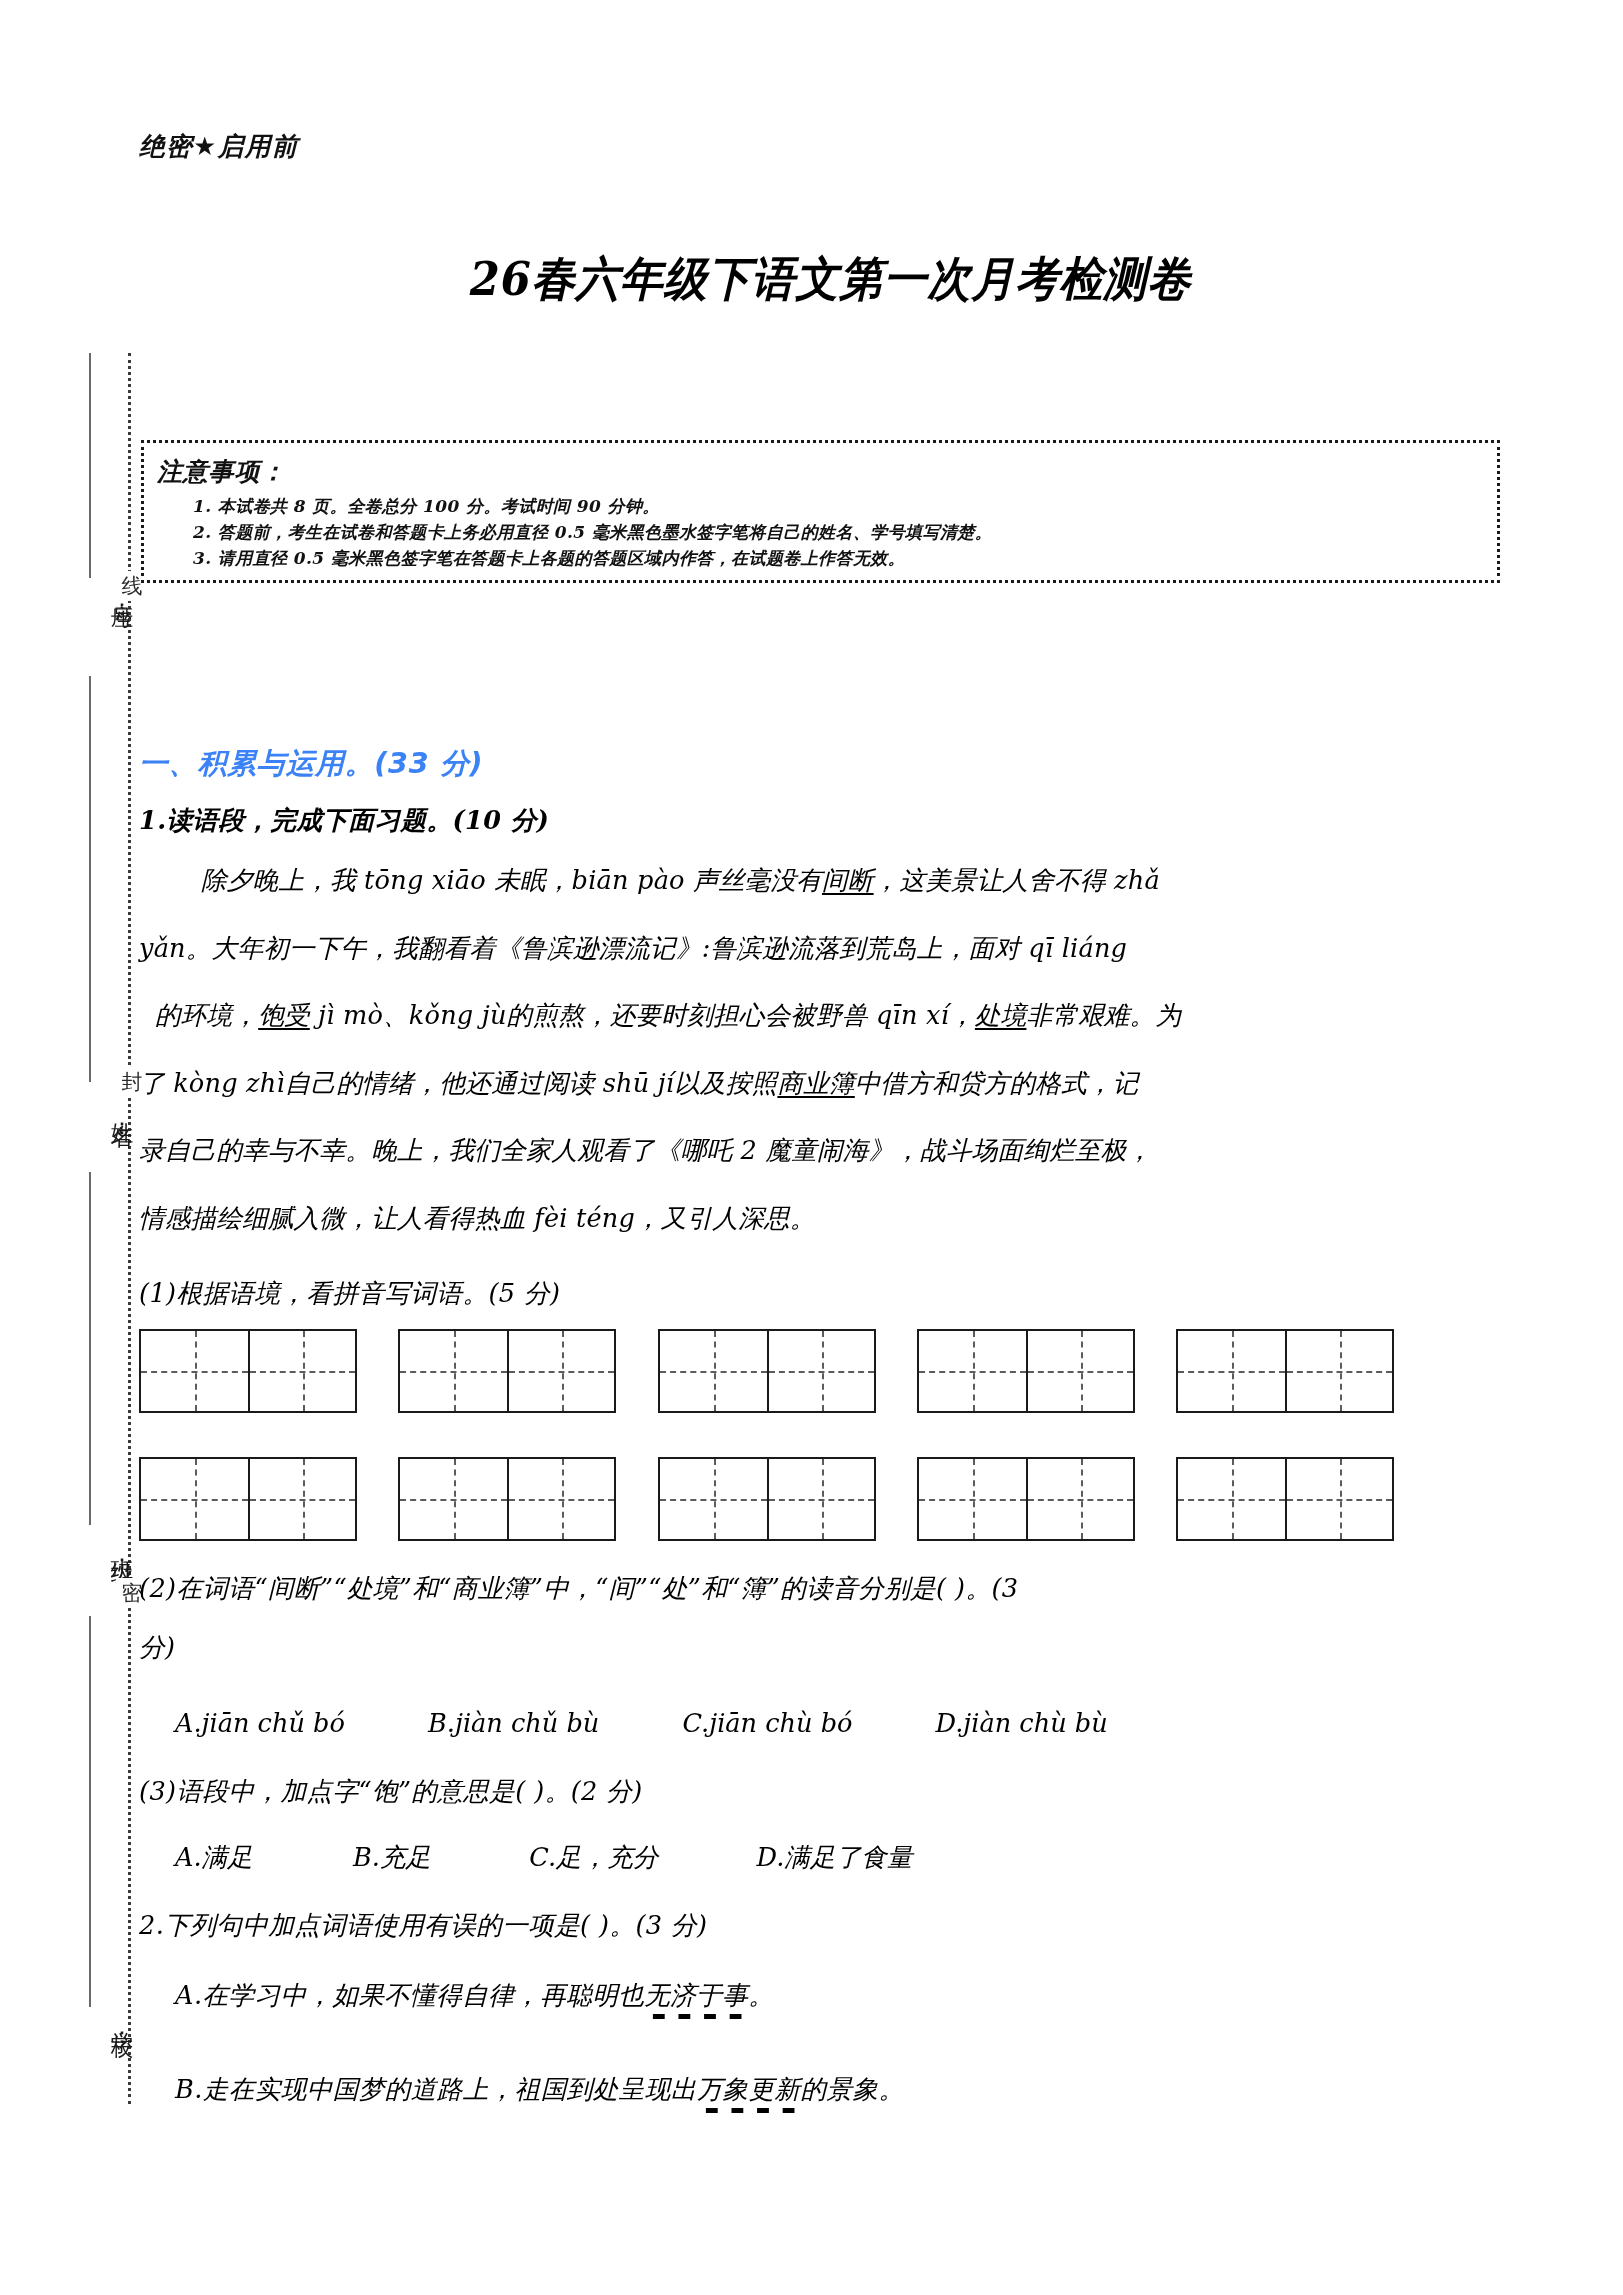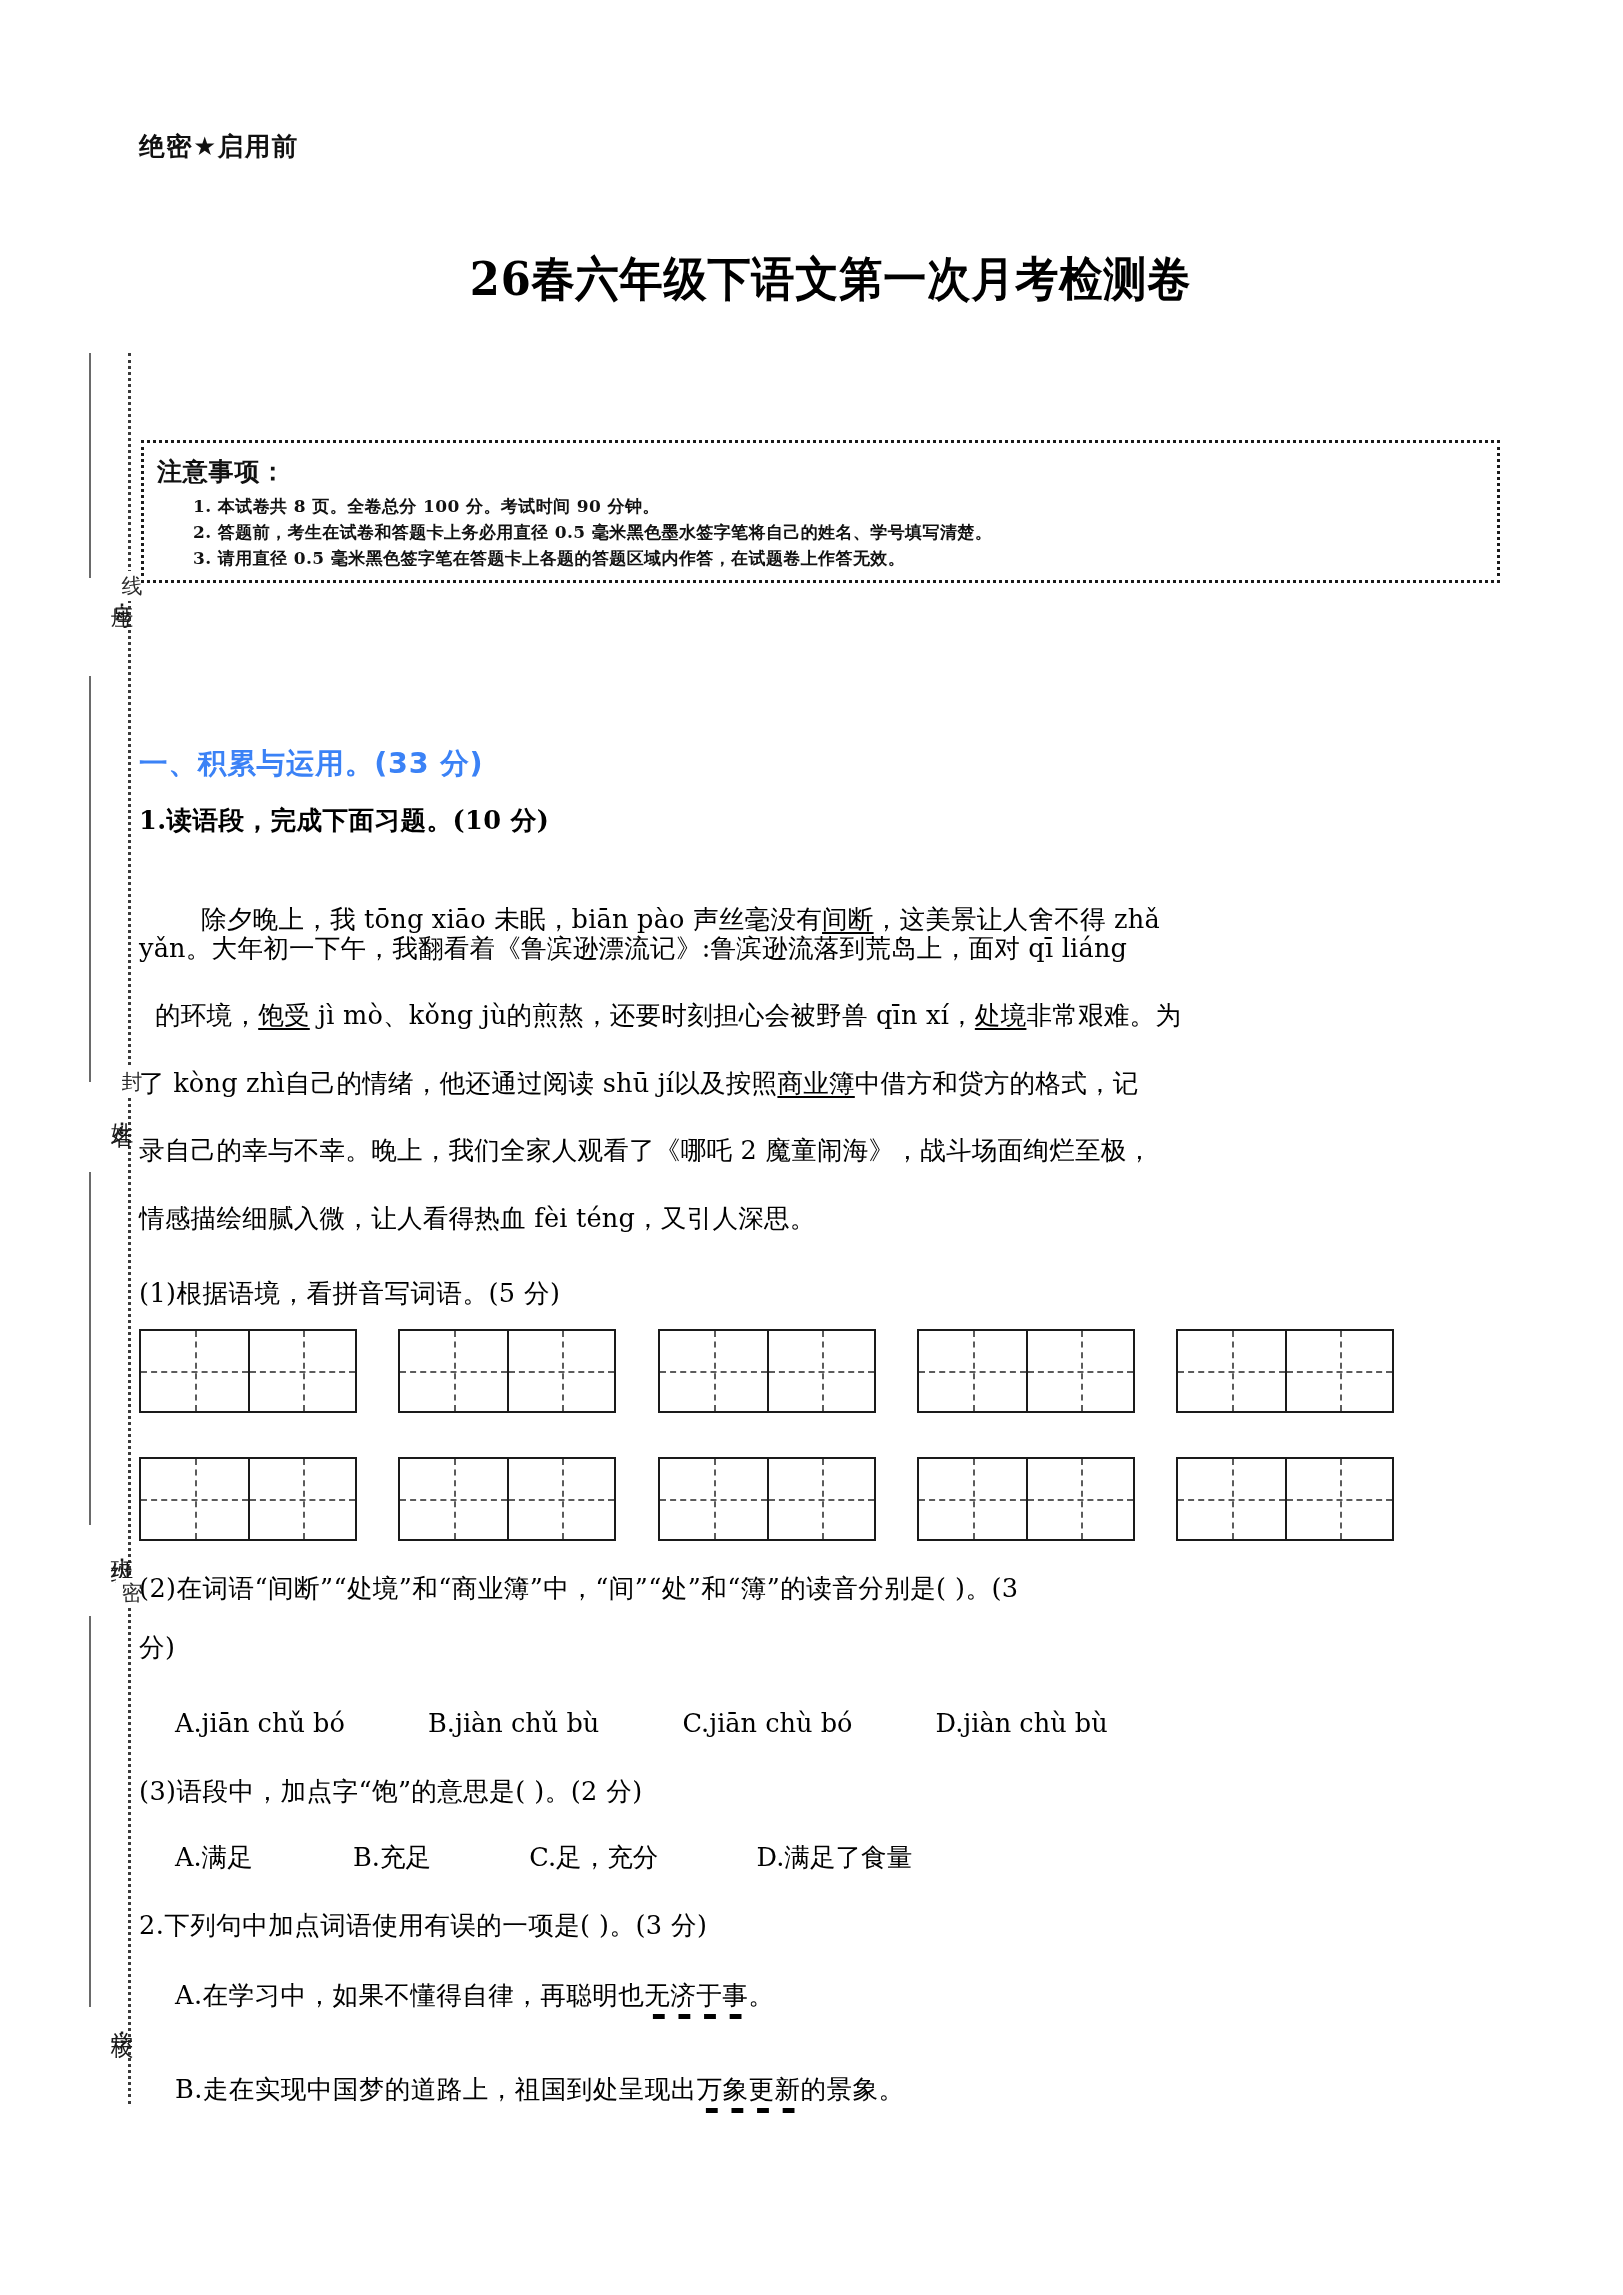--- a/index.html
+++ b/index.html
@@ -70,20 +70,21 @@
     border-left: 2.3px solid #6a6a6a;
   }
 
   
   #content {
     position: absolute;
     left: 139px;
     top: 0;
     width: 1383px;
     height: 1636px;
+    font-style: italic;
   }
 
   .secret-label {
     position: absolute;
     left: 0px;
     top: 129px;
     font-size: 25.6px;
     font-weight: bold;
     letter-spacing: 1.5px;
     font-family: "DejaVu Sans", "Liberation Sans", sans-serif;
@@ -271,21 +272,21 @@
       <div class="notice-item">1. 本试卷共 8 页。全卷总分 100 分。考试时间 90 分钟。</div>
       <div class="notice-item">2. 答题前，考生在试卷和答题卡上务必用直径 0.5 毫米黑色墨水签字笔将自己的姓名、学号填写清楚。</div>
       <div class="notice-item">3. 请用直径 0.5 毫米黑色签字笔在答题卡上各题的答题区域内作答，在试题卷上作答无效。</div>
     </div>
 
     <div class="section-heading" style="top:744px;">一、积累与运用。(33 分)</div>
 
     <div class="q-line q-bold" style="top:803px;">1.读语段，完成下面习题。(10 分)</div>
 
     <div id="passage">
-        <div class="passage-line" style="top: 902px; left: 62px;"><span>除夕晚上，我 tōng xiāo 未眠，biān pào 声丝毫没有</span><span class="u">间断</span><span>，这美景让人舍不得 zhǎ</span></div>
+        <div class="passage-line" style="top: 863px; left: 62px;"><span>除夕晚上，我 tōng xiāo 未眠，biān pào 声丝毫没有</span><span class="u">间断</span><span>，这美景让人舍不得 zhǎ</span></div>
         <div class="passage-line" style="top: 931px; left: 0px;"><span>yǎn。大年初一下午，我翻看着《鲁滨逊漂流记》:鲁滨逊流落到荒岛上，面对 qī liáng</span></div>
         <div class="passage-line" style="top: 998px; left: 0px; margin-left: 16px;"><span>的环境，</span><span class="u">饱受</span><span> jì mò、kǒng jù的煎熬，还要时刻担心会被野兽 qīn xí，</span><span class="u">处境</span><span>非常艰难。为</span></div>
         <div class="passage-line" style="top: 1066px; left: 0px;"><span>了 kòng zhì自己的情绪，他还通过阅读 shū jí以及按照</span><span class="u">商业簿</span><span>中借方和贷方的格式，记</span></div>
         <div class="passage-line" style="top: 1133px; left: 0px;"><span>录自己的幸与不幸。晚上，我们全家人观看了《哪吒 2 魔童闹海》，战斗场面绚烂至极，</span></div>
         <div class="passage-line" style="top: 1201px; left: 0px;"><span>情感描绘细腻入微，让人看得热血 fèi téng，又引人深思。</span></div>
       </div>
 
     <div class="q-line" style="top:1276px;">(1)根据语境，看拼音写词语。(5 分)</div>
 
     <div class="grid-row" id="grid-row-1" style="top:1329px;">

